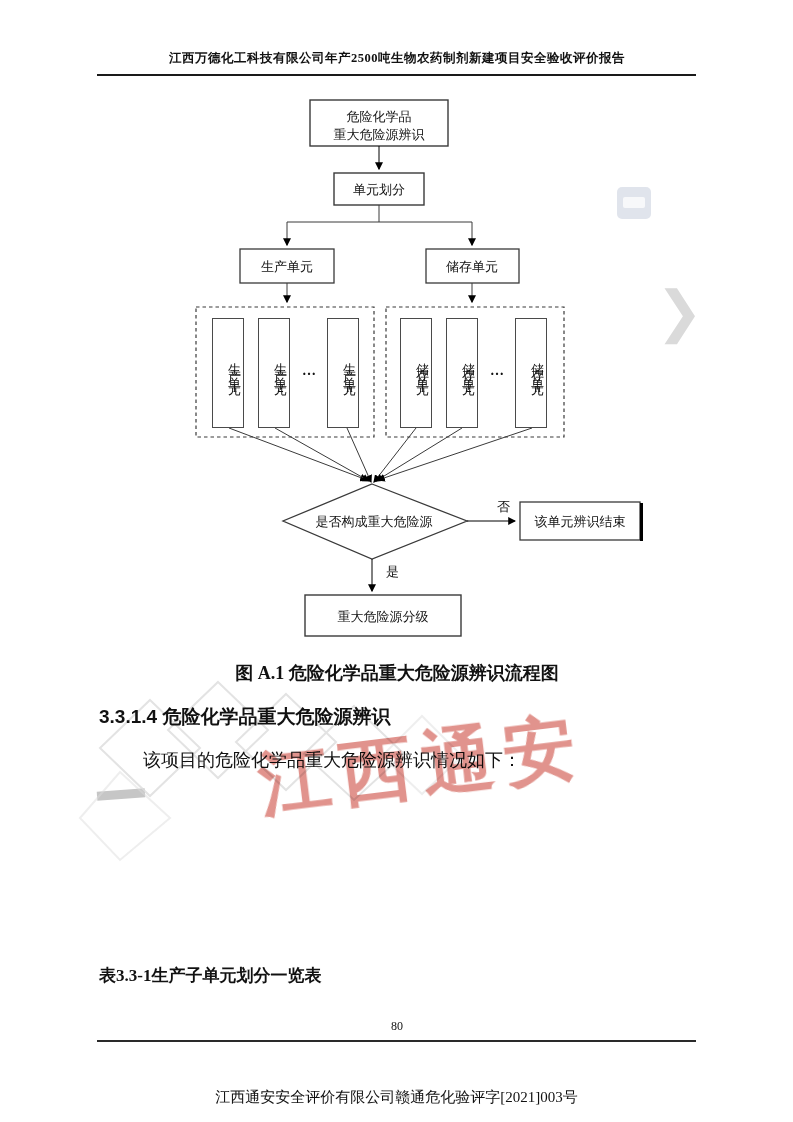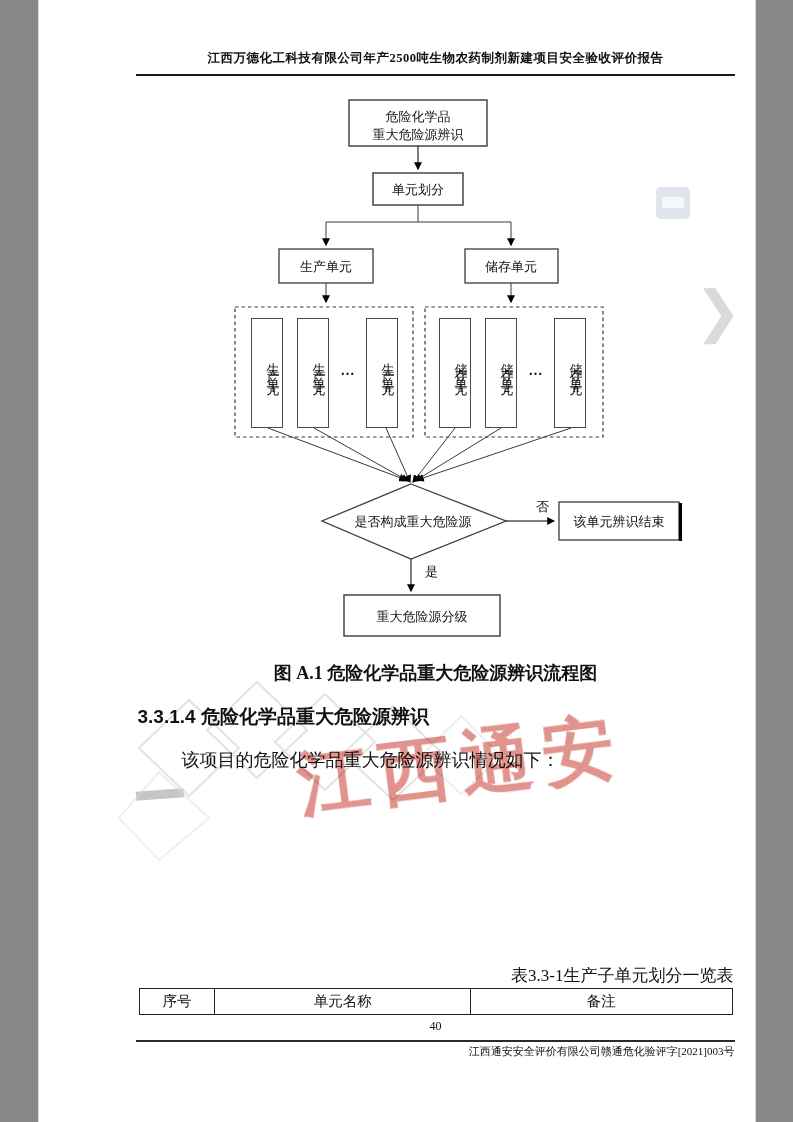--- a/index.html
+++ b/index.html
@@ -1,17 +1,17 @@
 <!DOCTYPE html>
 <html><head>
 <meta charset="utf-8">
 <style>
   html,body{margin:0;padding:0;background:#888;}
   .page{
-    position:relative;width:716px;height:1122px;margin:0 auto;background:#fff;
+    position:relative;width:793px;height:1122px;margin:0 auto;background:#fff;
     outline:1px solid #d8d8d8;overflow:hidden;
     font-family:"Liberation Serif","DejaVu Serif",serif;color:#111;
   }
   
   .hdr{position:absolute;top:50px;left:99px;width:596px;text-align:center;
        font-size:12.5px;font-weight:bold;letter-spacing:.5px;z-index:2;}
   .hdr-rule{position:absolute;top:74px;left:97px;width:599px;height:2px;background:#1a1a1a;z-index:2;}
   
   svg.flow{position:absolute;left:0;top:0;z-index:1;}
   svg.flow text{font-family:"Liberation Serif","DejaVu Serif",serif;font-size:13px;fill:#111;}
@@ -23,30 +23,30 @@
   .dots{position:absolute;width:26px;text-align:center;font-size:14px;font-weight:bold;z-index:2;}
   
   .caption{position:absolute;top:661px;left:99px;width:596px;text-align:center;
            font-weight:bold;font-size:18px;z-index:2;}
   .heading{position:absolute;top:704px;left:99px;width:596px;
            font-weight:bold;font-size:19px;z-index:2;font-family:"Liberation Sans","DejaVu Sans",sans-serif;}
   .bodytext{position:absolute;top:736px;left:99px;width:596px;z-index:2;
             font-size:18px;line-height:33px;text-align:justify;}
   .bodytext p{margin:8px;text-indent:2em;}
   
-  .tbl-title{position:absolute;top:964px;left:99px;width:596px;text-align:right;
-             font-weight:normal;font-size:17px;z-index:2;}
+  .tbl-title{position:absolute;top:964px;left:99px;width:596px;text-align:left;
+             font-weight:bold;font-size:17px;z-index:2;}
   table.units{position:absolute;top:988px;left:100px;width:594px;z-index:2;
               border-collapse:collapse;font-size:14.5px;}
   table.units th{border:1.6px solid #222;font-weight:normal;height:25px;text-align:center;padding:0;}
   
   .pageno{position:absolute;top:1019px;left:99px;width:596px;text-align:center;font-size:12px;z-index:2;}
   .ftr-rule{position:absolute;top:1040px;left:97px;width:599px;height:1.5px;background:#2a2a2a;z-index:2;}
-  .ftr{position:absolute;top:1044px;left:97px;width:599px;display:flex;
-       justify-content:flex-end;font-size:11px;z-index:2;}
+  .ftr{position:absolute;top:1088px;left:97px;width:599px;display:flex;
+       justify-content:center;font-size:15px;z-index:2;}
   
   .wm-red{position:absolute;left:258px;top:718px;z-index:3;pointer-events:none;
           font-size:72px;font-weight:bold;letter-spacing:10px;white-space:nowrap;
           transform:rotate(-7deg);opacity:.55;mix-blend-mode:multiply;
           font-family:"Liberation Sans","DejaVu Sans",sans-serif;}
   .wm-bar{position:absolute;left:97px;top:790px;width:48px;height:9px;background:#c6c6c6;
           transform:rotate(-4deg);z-index:0;}
   .badge{position:absolute;left:617px;top:187px;width:34px;height:32px;border-radius:5px;
          background:rgba(173,184,204,.38);z-index:3;}
   .badge .glyph{position:absolute;left:6px;top:10px;width:22px;height:11px;border-radius:2px;
@@ -133,36 +133,22 @@
   <div class="dots" style="left:484px;top:363px;">…</div>
   <div class="vbox" style="left:515px;top:318px;">储存单元n</div>
 
   <div class="caption">图 A.1  危险化学品重大危险源辨识流程图</div>
   <div class="heading">3.3.1.4 危险化学品重大危险源辨识</div>
   <div class="bodytext">
     <p>该项目的危险化学品重大危险源辨识情况如下：</p>
   </div>
 
   <div class="tbl-title">表3.3-1生产子单元划分一览表</div>
-  <table class="units">
-    <colgroup>
-        <col style="width:76px">
-        <col style="width:256px">
-        <col style="width:262px">
-      </colgroup>
-    <tbody>
-        <tr>
-      <th>序号</th>
-      <th>单元名称</th>
-      <th>备注</th>
-    </tr>
-  </tbody>
-    </table>
 
-  <div class="pageno">40</div>
+  <div class="pageno">80</div>
   <div class="ftr-rule"></div>
   <div class="ftr">
     <span>江西通安安全评价有限公司</span>
     <span>赣通危化验评字[2021]003号</span>
   </div>
 
   <div class="wm-red" id="wm-red" style="color: rgb(200, 58, 46);">江西通安</div>
   <div class="wm-bar"></div>
   <div class="badge">
       <span class="glyph"></span>

